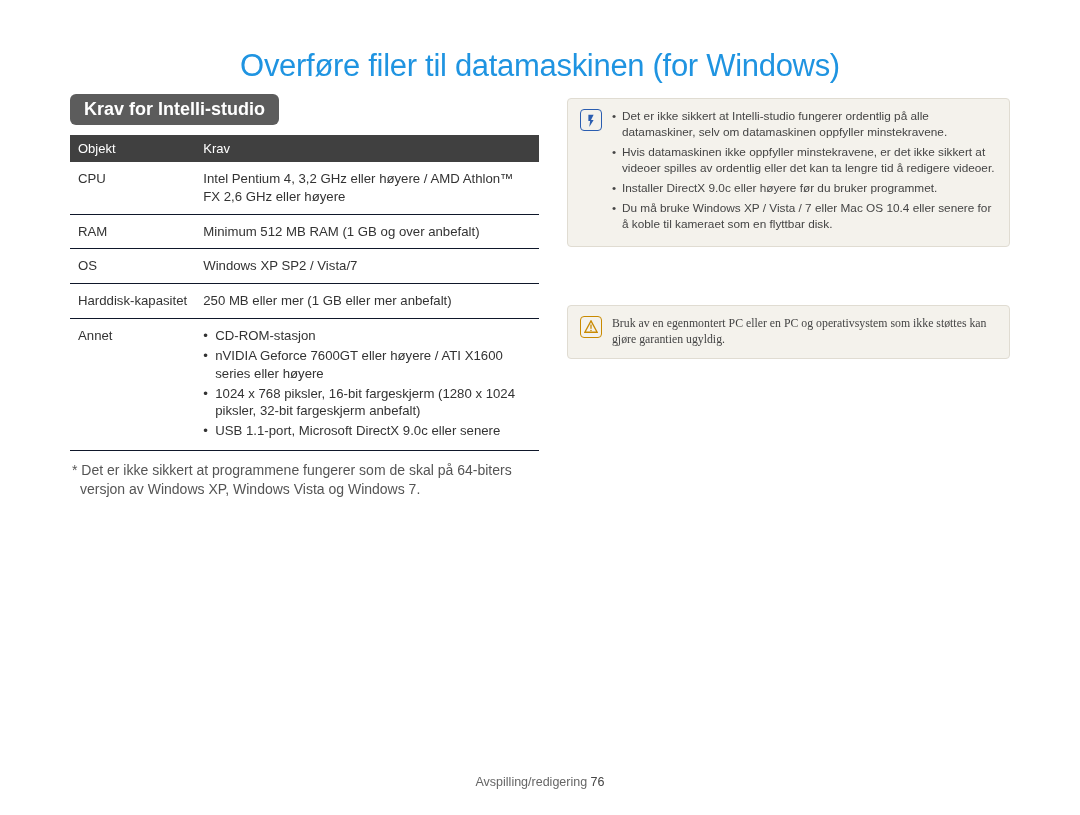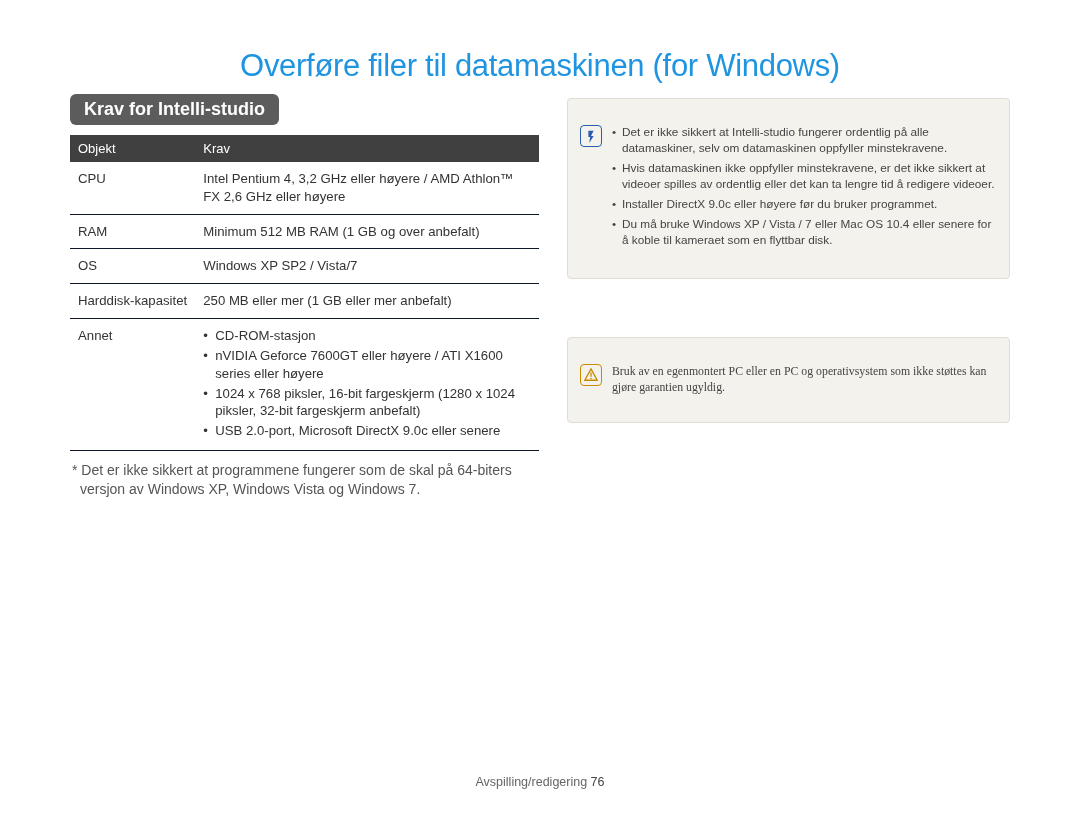--- a/index.html
+++ b/index.html
@@ -15,21 +15,21 @@
     padding: 5px 14px 5px 14px; border-radius: 6px; margin-bottom: 10px; font-weight: 700;
   }
   table.req { width: 100%; border-collapse: collapse; font-size: 13.2px; }
   table.req th { background: #404040; color: #fff; text-align: left; font-weight: 400; padding: 6px 8px; font-size: 13px; }
   table.req td { border-bottom: 1px solid #0f172a; padding: 8px 8px; vertical-align: top; line-height: 1.35; color: #333; }
   table.req td.label { width: 95px; white-space: nowrap; }
   ul.inner { list-style: none; padding-left: 0; }
   ul.inner li { position: relative; padding-left: 12px; margin-bottom: 2px; }
   ul.inner li::before { content: "•"; position: absolute; left: 0; top: 0; }
   .footnote { font-size: 14px; color: #555; margin-top: 10px; line-height: 1.35; padding-left: 10px; text-indent: -8px; }
-  .note-box { border: 1px solid #e0dcd2; background: #f4f2ec; border-radius: 4px; padding: 26px 12px; display: flex; gap: 10px; margin-bottom: 18px; }
+  .note-box { border: 1px solid #e0dcd2; background: #f4f2ec; border-radius: 4px; padding: 10px 12px; display: flex; gap: 10px; margin-bottom: 18px; }
   .note-box.warn { margin-top: 58px; font-family: Liberation Serif, serif; }
   .note-icon { flex: 0 0 22px; height: 22px; border-radius: 4px; display: flex; align-items: center; justify-content: center; }
   .note-icon.info { border: 1.5px solid #2a5db0; }
   .note-icon.info svg { width: 10px; height: 14px; }
   .note-icon.caution { border: 1.5px solid #c98a00; }
   .note-icon.caution svg { width: 14px; height: 14px; }
   .note-list { list-style: none; font-size: 11.8px; color: #444; line-height: 1.35; }
   .note-list li { position: relative; padding-left: 10px; margin-bottom: 4px; }
   .note-list li::before { content: "•"; position: absolute; left: 0; top: 0; }
   .note-text { font-size: 11.8px; color: #444; line-height: 1.35; }
@@ -72,21 +72,21 @@
             <td class="label">Harddisk-kapasitet</td>
             <td>250 MB eller mer (1 GB eller mer anbefalt)</td>
           </tr>
           <tr>
             <td class="label">Annet</td>
             <td>
               <ul class="inner">
                 <li>CD-ROM-stasjon</li>
                 <li>nVIDIA Geforce 7600GT eller høyere / ATI X1600 series eller høyere</li>
                 <li>1024 x 768 piksler, 16-bit fargeskjerm (1280 x 1024 piksler, 32-bit fargeskjerm anbefalt)</li>
-                <li>USB 2.0-port, Microsoft DirectX 9.0c eller senere</li>
+                <li>USB 1.1-port, Microsoft DirectX 9.0c eller senere</li>
               </ul>
             </td>
           </tr>
         </tbody>
       </table>
 
       <p class="footnote">* Det er ikke sikkert at programmene fungerer som de skal på 64-biters versjon av Windows XP, Windows Vista og Windows 7.</p>
     </div>
 
     <div class="col-right">

